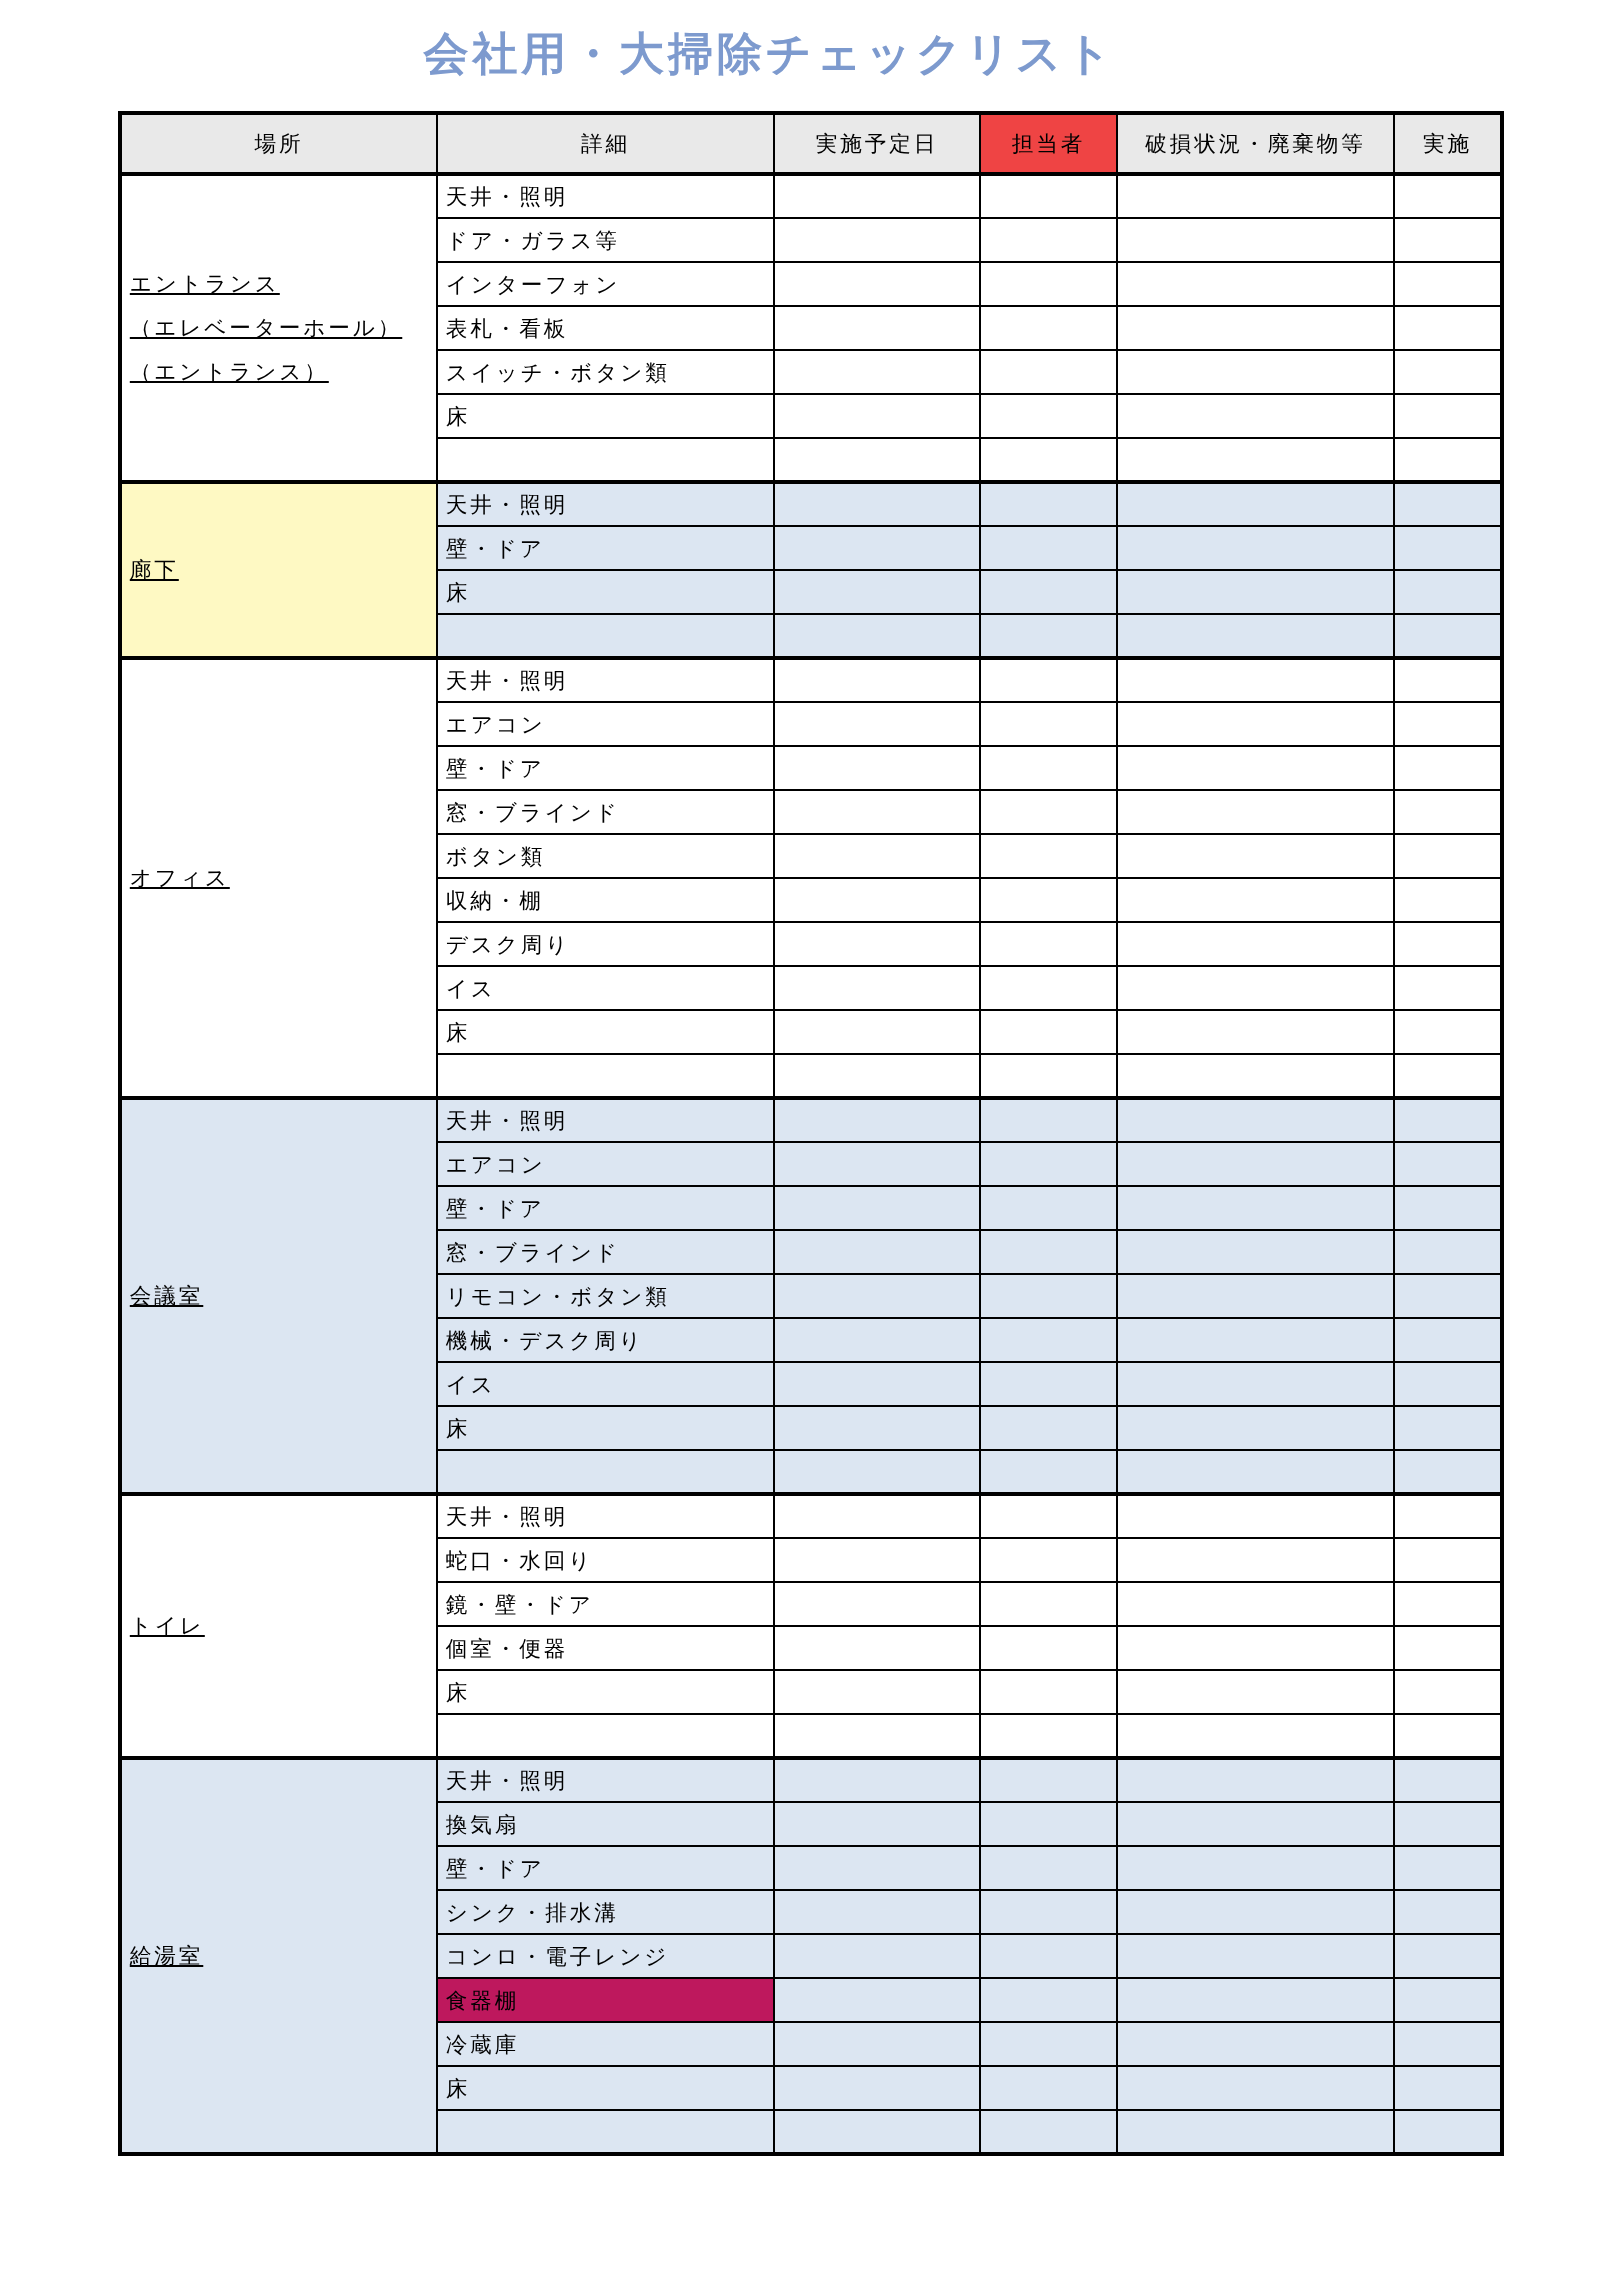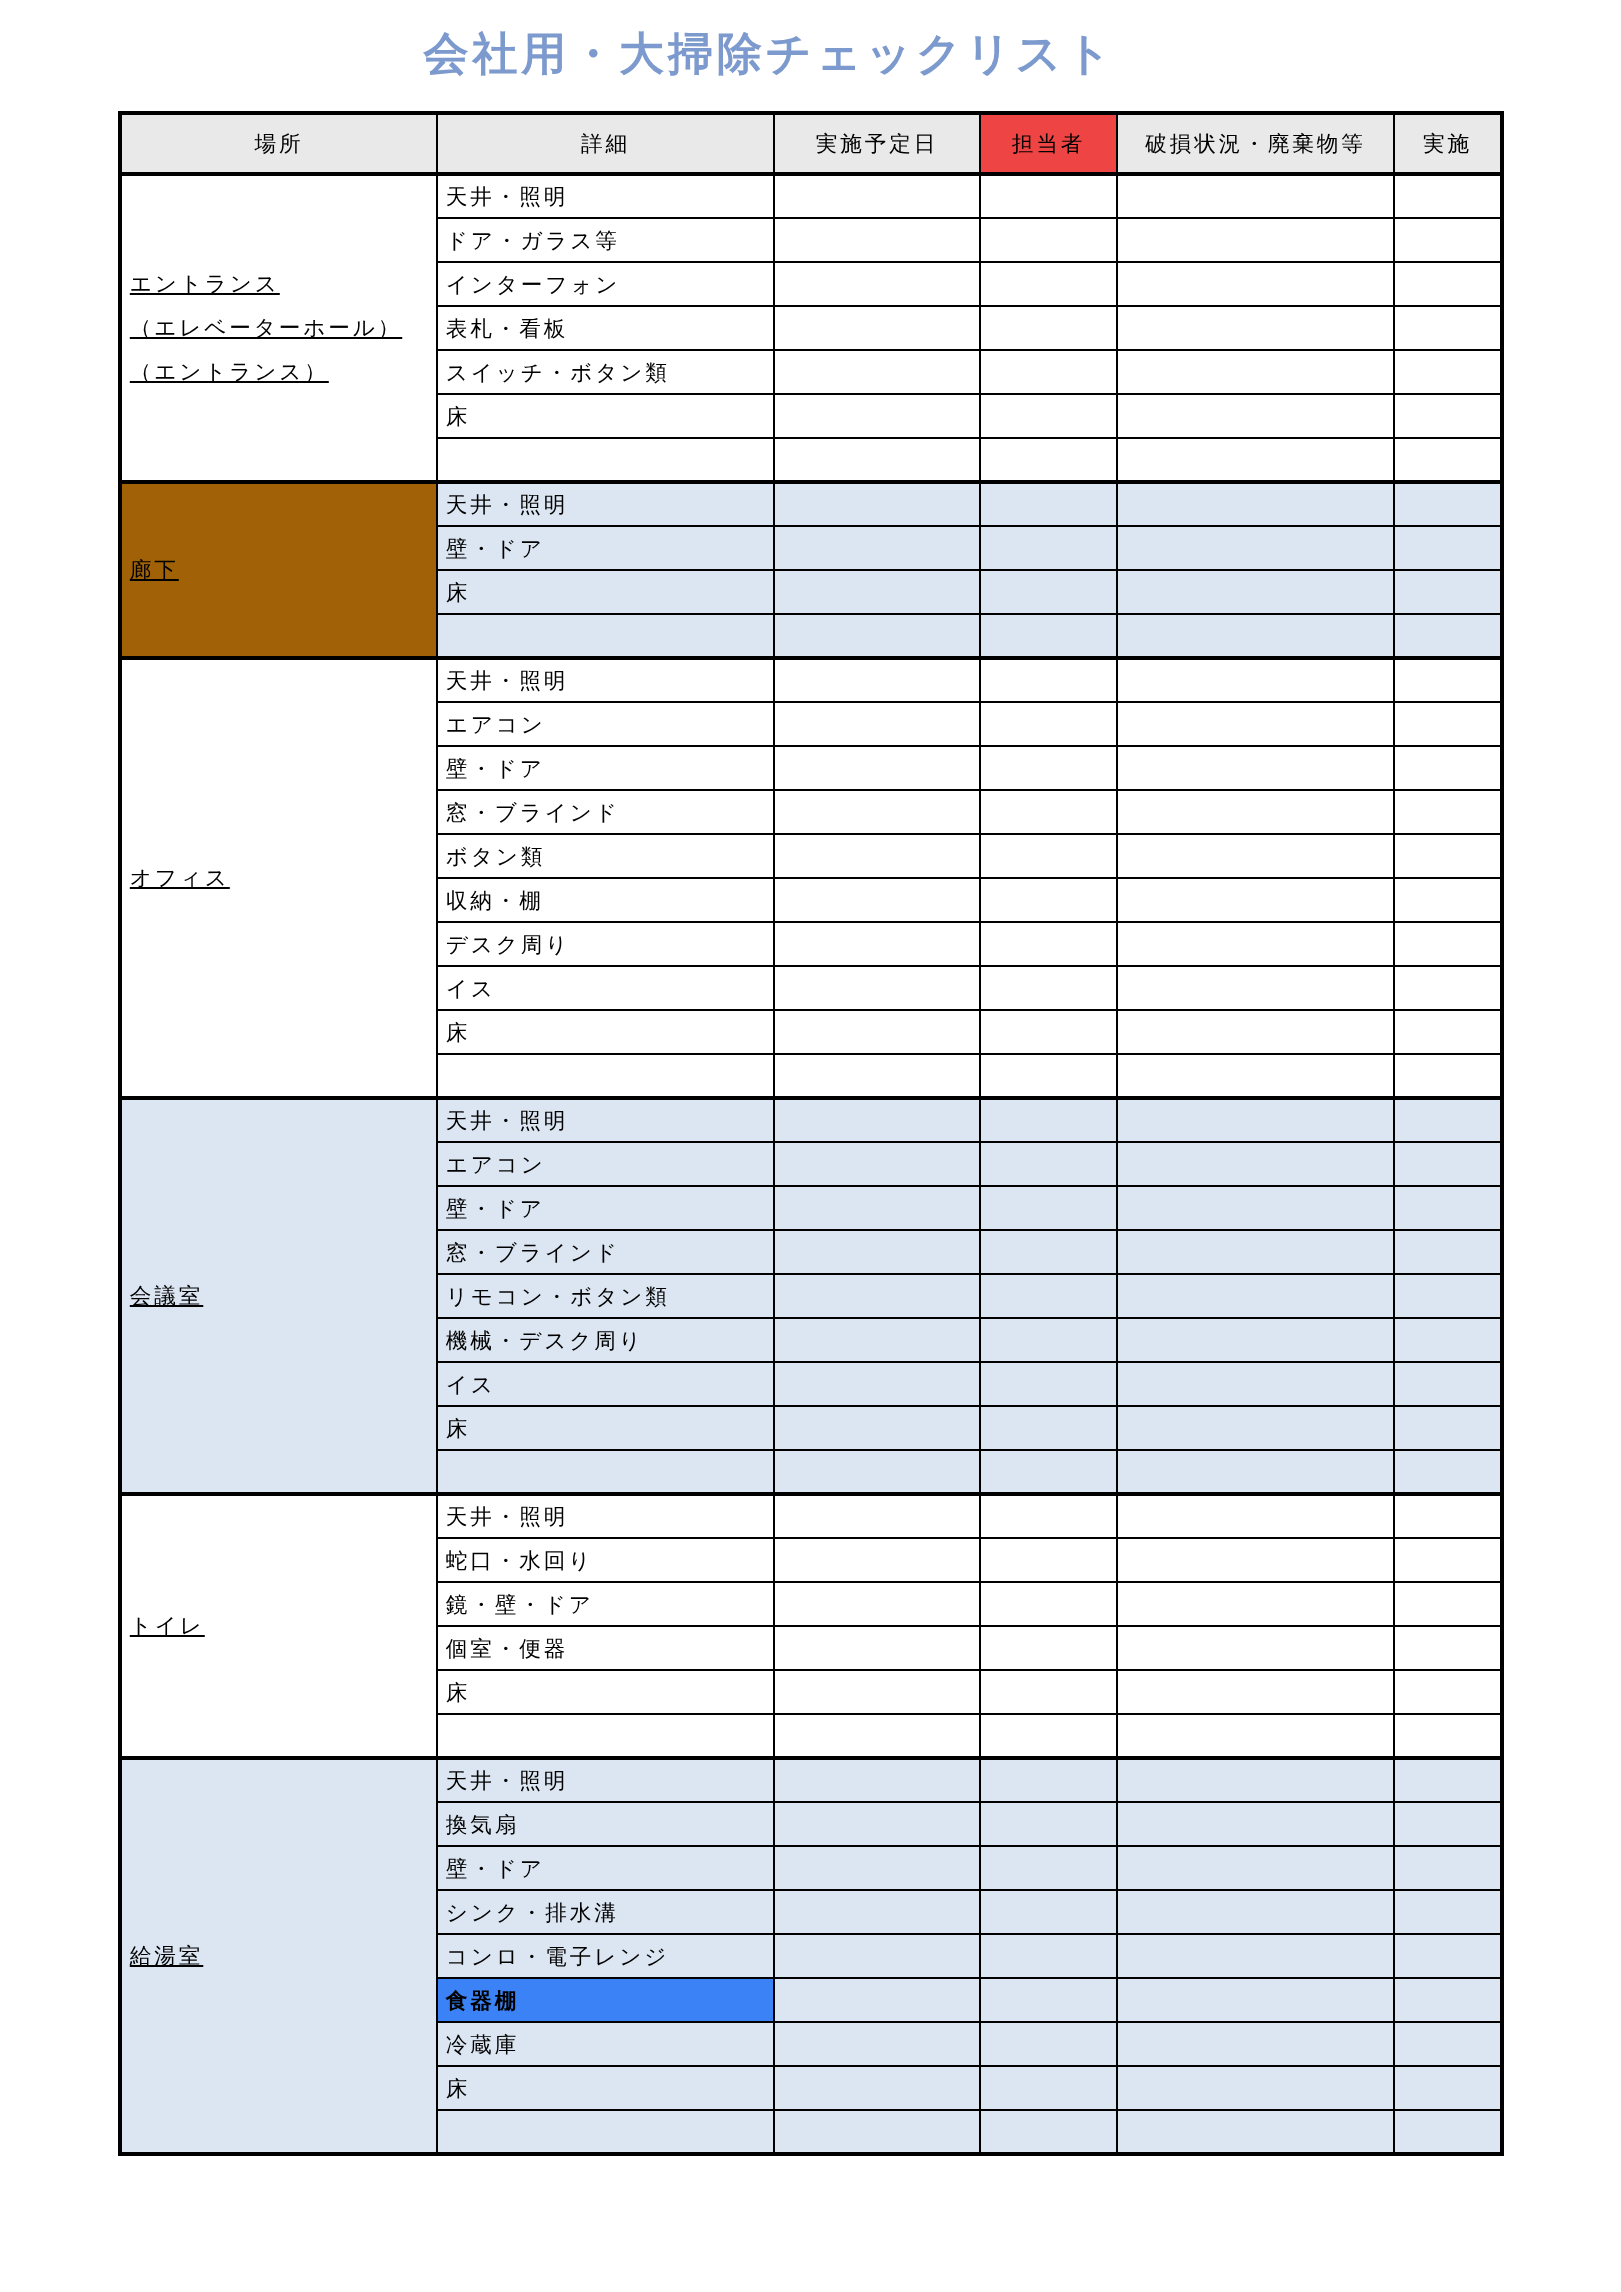--- a/index.html
+++ b/index.html
@@ -130,21 +130,21 @@
         <td class=""></td>
       </tr>
       <tr>
         <td class=""></td>
         <td class=""></td>
         <td class=""></td>
         <td class=""></td>
         <td class=""></td>
       </tr>
       <tr>
-        <td rowspan="4" class="place sec-top shaded" style="background: #a16207;">
+        <td rowspan="4" class="place sec-top shaded" style="background: #fef9c3;">
           <div>廊下</div>
         </td>
         <td class="sec-top shaded" style="background: rgb(220, 230, 242);">天井・照明</td>
         <td class="sec-top shaded" style="background: rgb(220, 230, 242);"></td>
         <td class="sec-top shaded" style="background: rgb(220, 230, 242);"></td>
         <td class="sec-top shaded" style="background: rgb(220, 230, 242);"></td>
         <td class="sec-top shaded" style="background: rgb(220, 230, 242);"></td>
       </tr>
       <tr>
         <td class=" shaded" style="background: rgb(220, 230, 242);">壁・ドア</td>
@@ -383,21 +383,21 @@
         <td class=" shaded" style="background: rgb(220, 230, 242);"></td>
       </tr>
       <tr>
         <td class=" shaded" style="background: rgb(220, 230, 242);">コンロ・電子レンジ</td>
         <td class=" shaded" style="background: rgb(220, 230, 242);"></td>
         <td class=" shaded" style="background: rgb(220, 230, 242);"></td>
         <td class=" shaded" style="background: rgb(220, 230, 242);"></td>
         <td class=" shaded" style="background: rgb(220, 230, 242);"></td>
       </tr>
       <tr>
-        <td class=" shaded" style="background: #3b82f6; font-weight: bold;">食器棚</td>
+        <td class=" shaded" style="background: #be185d;">食器棚</td>
         <td class=" shaded" style="background: rgb(220, 230, 242);"></td>
         <td class=" shaded" style="background: rgb(220, 230, 242);"></td>
         <td class=" shaded" style="background: rgb(220, 230, 242);"></td>
         <td class=" shaded" style="background: rgb(220, 230, 242);"></td>
       </tr>
       <tr>
         <td class=" shaded" style="background: rgb(220, 230, 242);">冷蔵庫</td>
         <td class=" shaded" style="background: rgb(220, 230, 242);"></td>
         <td class=" shaded" style="background: rgb(220, 230, 242);"></td>
         <td class=" shaded" style="background: rgb(220, 230, 242);"></td>

